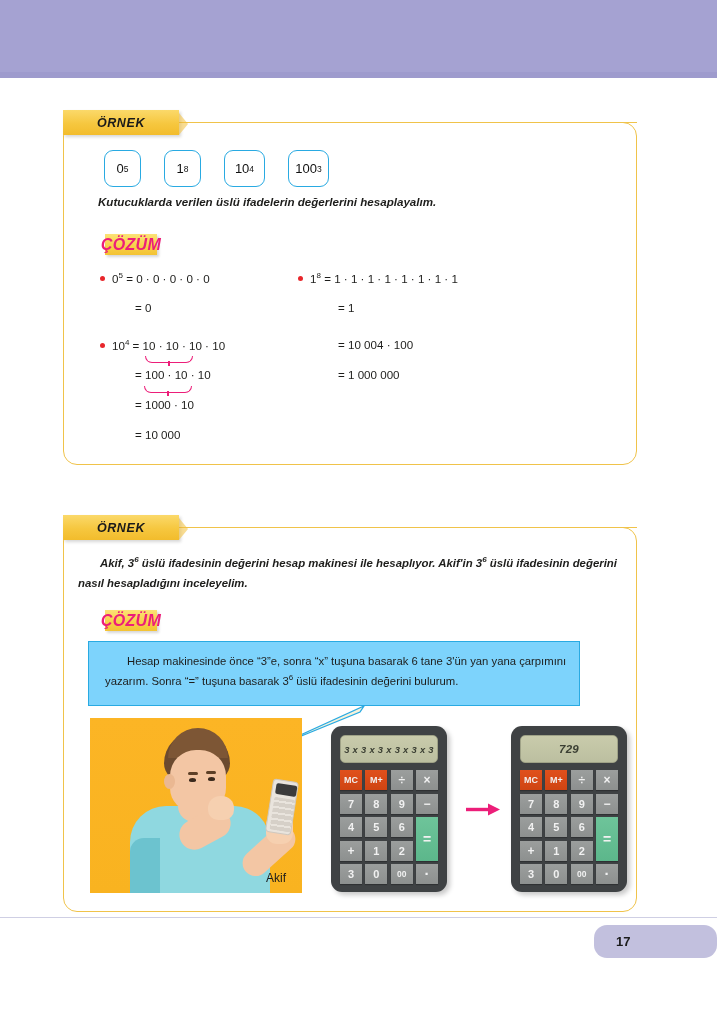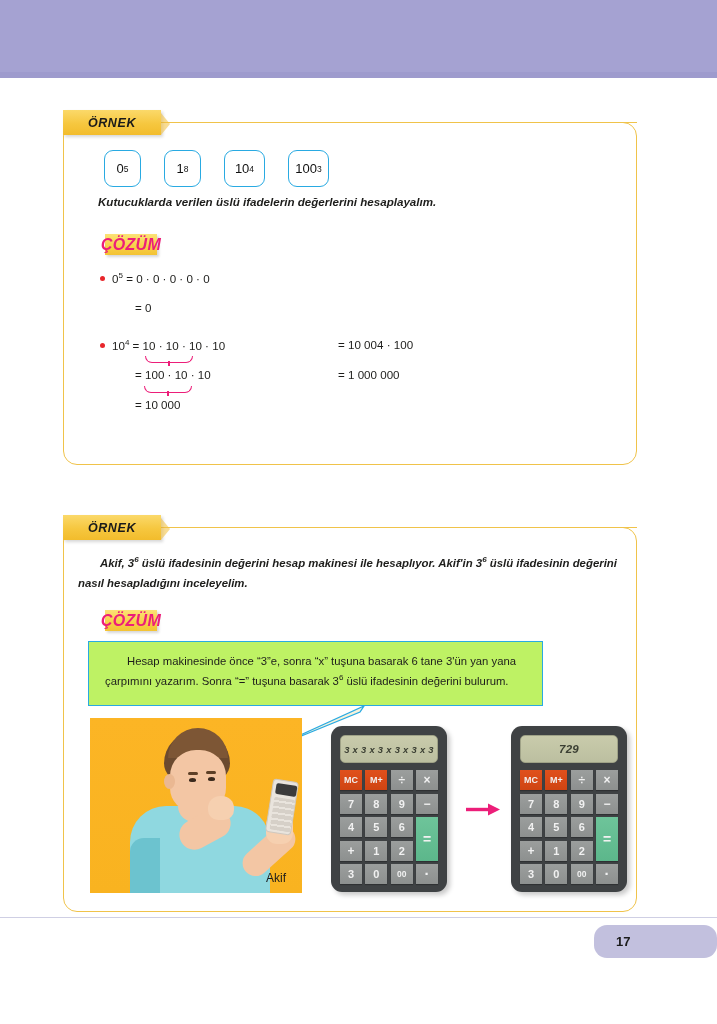--- a/index.html
+++ b/index.html
@@ -26,21 +26,21 @@
     position: absolute;
     border: 1.3px solid #f0c34a;
     border-radius: 14px;
     background: #fff;
   }
   #card-1 { left: 63px; top: 122px; width: 574px; height: 343px; }
   #card-2 { left: 63px; top: 527px; width: 574px; height: 385px; }
 
   
   .ornek-tab {
-    position: absolute; height: 25px; width: 98px;
+    position: absolute; height: 25px; width: 116px;
     background: linear-gradient(180deg,#fbd96a 0%,#f6c73f 55%,#f2bc2c 100%);
     display: flex; align-items: center; justify-content: center;
     box-shadow: 2px 2px 3px rgba(0,0,0,.16);
   }
   .ornek-tab::after{
     content:""; position:absolute; right:-9px; top:3px;
     border-top:11px solid transparent; border-bottom:11px solid transparent;
     border-left:9px solid #f3c03a; opacity:.55;
   }
   .ornek-tab span {
@@ -114,22 +114,22 @@
 
   
   .para-2 {
     position:absolute; left: 78px; top: 553px; width: 550px;
     font-size: 11.4px; font-style: italic; font-weight: bold;
     color:#1d1d1b; line-height: 1.75; text-indent: 22px;
   }
   .para-2 sup { font-size: 8px; vertical-align: super; }
 
   .speech {
-    position:absolute; left: 88px; top: 641px; width: 455px; height: 65px;
-    border: 1.4px solid #29aae2; background:#bef264;
+    position:absolute; left: 88px; top: 641px; width: 492px; height: 65px;
+    border: 1.4px solid #29aae2; background:#7dd3fc;
     padding: 10px 0 0 16px;
     font-size: 11.3px; color:#1d1d1b; line-height: 1.72;
     text-indent: 22px;
   }
   .speech sup { font-size: 8px; vertical-align: super; }
   .speech-tail {
     position:absolute; left: 258px; top: 706px; width: 108px; height: 44px;
     overflow: hidden; pointer-events: none;
   }
 
@@ -275,29 +275,40 @@
 
   <div class="math-col" id="mcol-a">
     <div class="mline">
       <span class="bullet"></span><span>0</span><sup>5</sup> <span>= 0 · 0 · 0 · 0 · 0</span>
     </div>
     <div class="mline indent">
       <span>= 0</span>
     </div>
   </div>
 
+  <div class="math-col" id="mcol-b">
+    <div class="mline">
+      <span class="bullet"></span><span>1</span><sup>8</sup> <span>= 1 · 1 · 1 · 1 · 1 · 1 · 1 · 1</span>
+    </div>
+    <div class="mline indent-b">
+      <span>= 1</span>
+    </div>
+  </div>
 
   <div class="math-col" id="mcol-c">
     <div class="mline">
       <span class="bullet"></span><span>10</span><sup>4</sup> <span>= 10 · 10 · 10 · 10</span>
       <span class="ubrace" style="left:45px; top:18px; width:48px;"></span>
     </div>
     <div class="mline indent">
       <span>= 100 · 10 · 10</span>
       <span class="ubrace" style="left:44px; top:18px; width:48px;"></span>
+    </div>
+    <div class="mline indent">
+      <span>= 1000 · 10</span>
     </div>
     <div class="mline indent">
       <span>= 10 000</span>
     </div>
   </div>
 
   <div class="math-col" id="mcol-d">
     <div class="mline indent-b">
       <span>= 10 004 · 100</span>
     </div>

